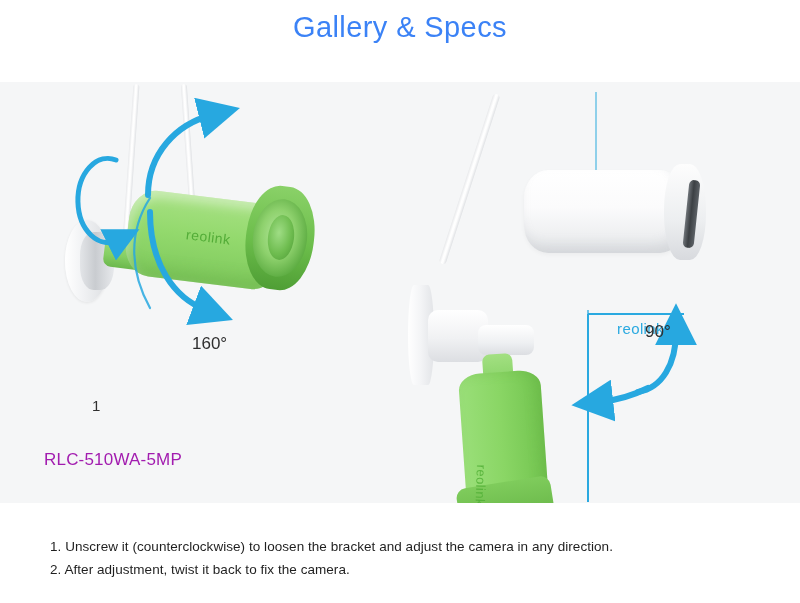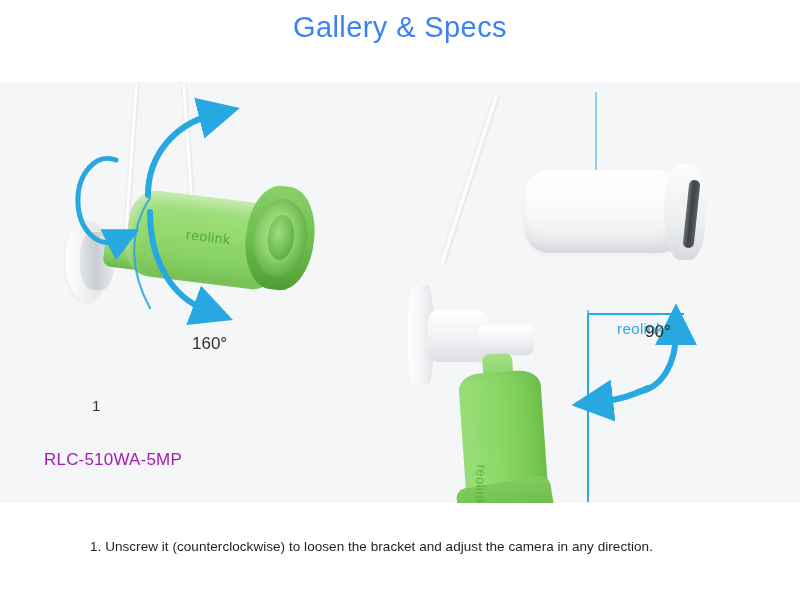--- a/index.html
+++ b/index.html
@@ -65,21 +65,20 @@
   
   .caption {
     position: absolute;
     left: 0;
     top: 503px;
     width: 776px;
     height: 100px;
     background: #ffffff;
     padding-top: 32px;
     box-sizing: border-box;
-    padding-left: 40px;
   }
   .caption-line {
     font-size: 13.5px;
     color: #1f1f1f;
     line-height: 23px;
     margin-left: 50px;
     letter-spacing: 0.05px;
   }
   
   .antenna {
@@ -370,15 +369,16 @@
       <div class="deg-label" style="left:192px; top:252px;">160°</div>
 
       <div class="deg-label" style="left:597px; top:240px;margin-left:48px;">90°</div>
 
       <div class="model-label">RLC-510WA-5MP</div>
     </div>
   </div>
 
   <div class="caption">
     <div class="caption-line">1. Unscrew it (counterclockwise) to loosen the bracket and adjust the camera in any direction.</div>
+    <div class="caption-line">2. After adjustment, twist it back to fix the camera.</div>
   </div>
 
 </div>
 
 </body></html>

